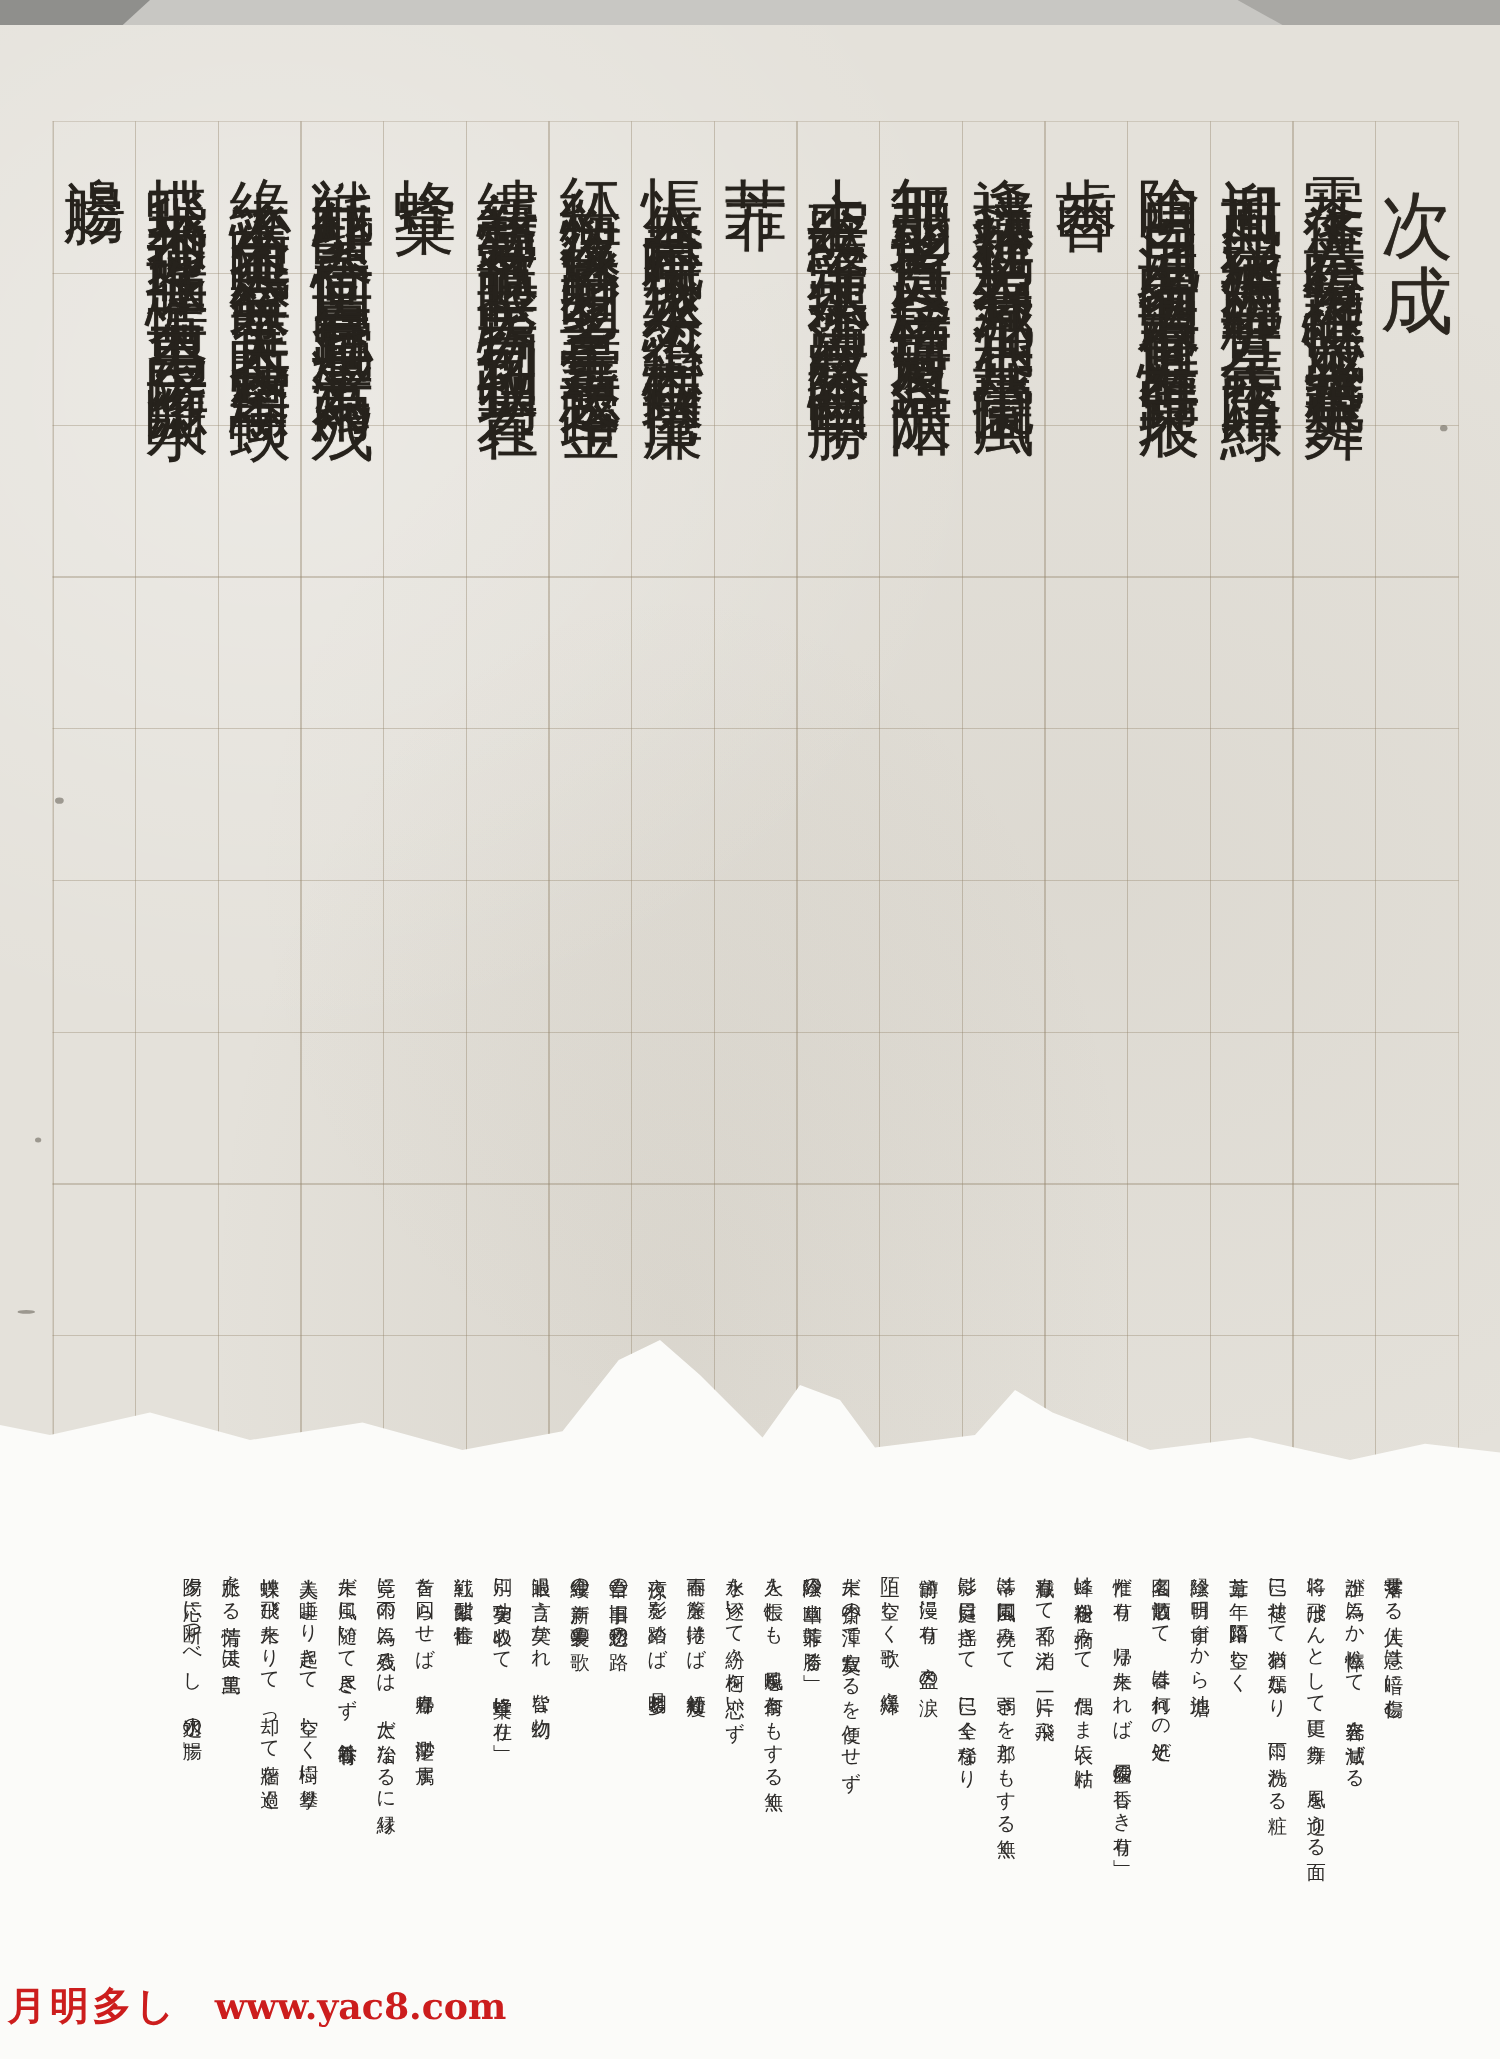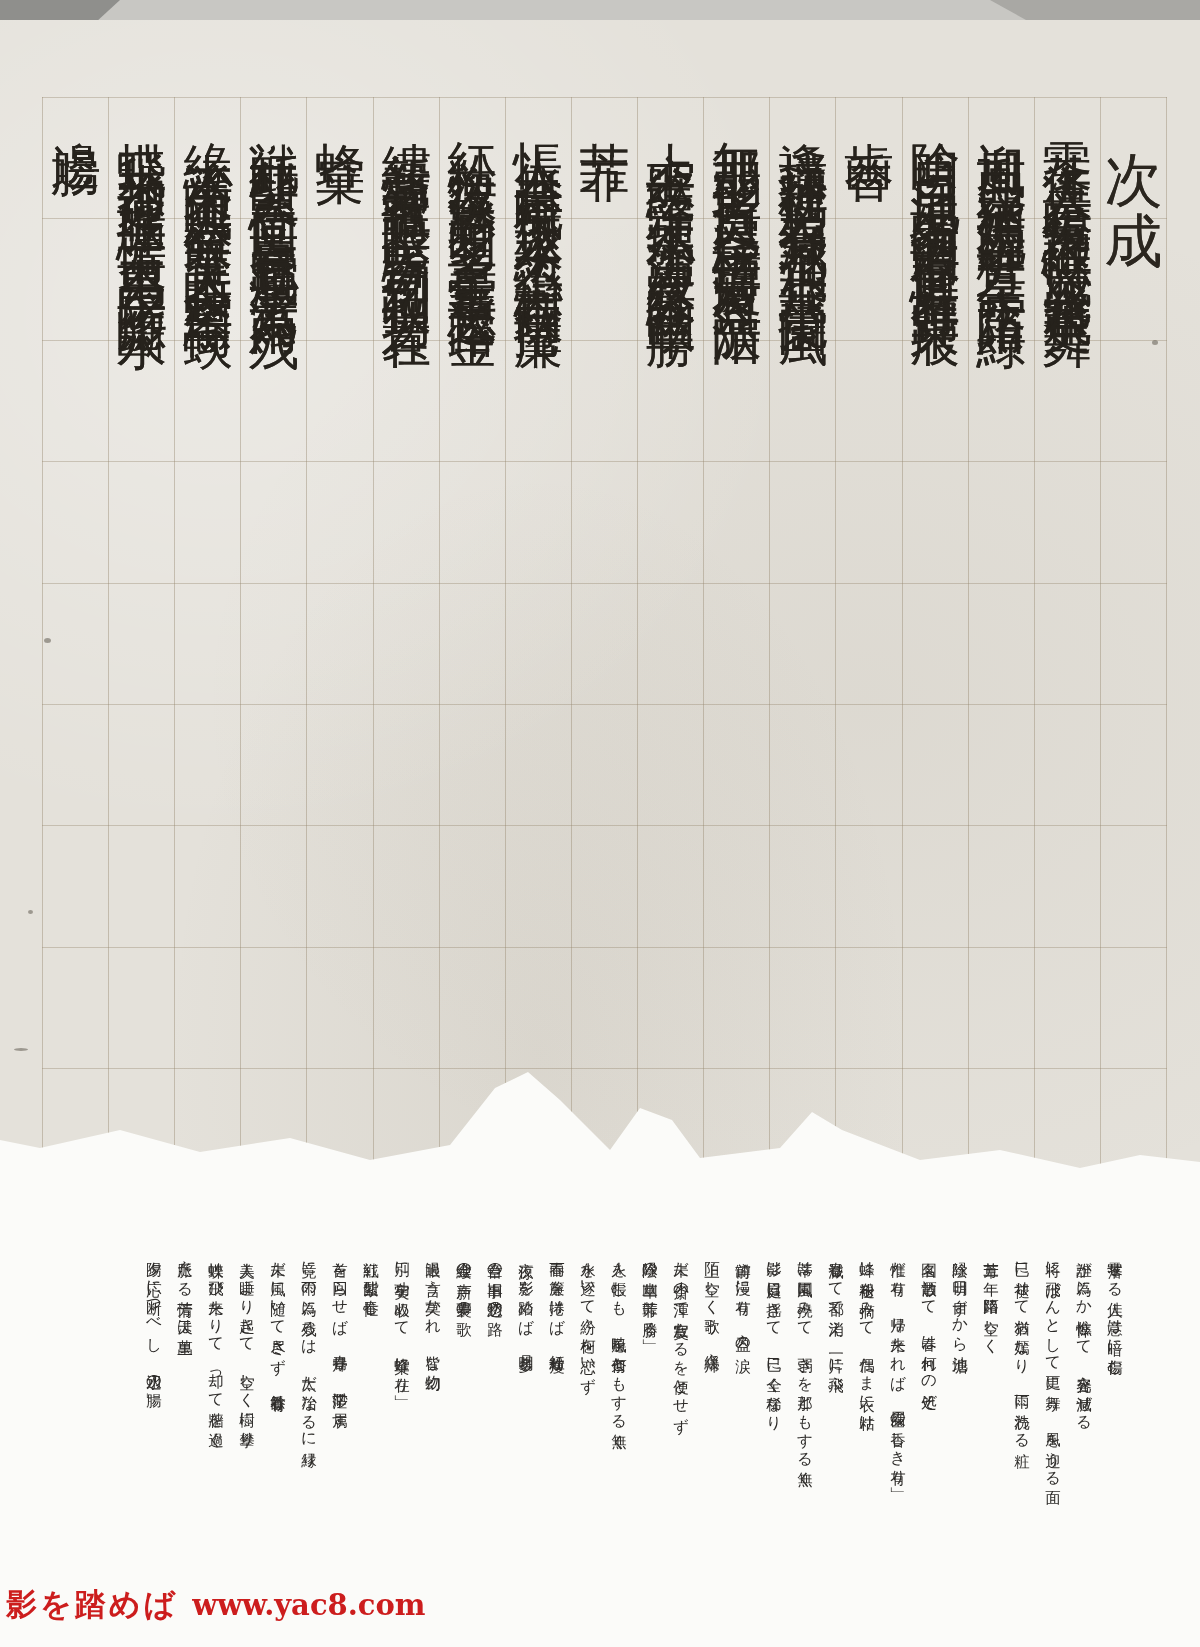--- a/index.html
+++ b/index.html
@@ -57,21 +57,21 @@
     color:#2e2c2a;
   }
   .kline{
     font-size:15.5px;line-height:31px;letter-spacing:1px;white-space:nowrap;
   }
   
   .watermark{
     position:absolute;left:6px;top:1584px;color:#cc1d1d;white-space:nowrap;
   }
   .watermark .cjk{font-size:31px;letter-spacing:3px;font-weight:bold;}
-  .watermark .url{font-size:29px;margin-left:14px;font-weight:bold;}
+  .watermark .url{font-size:29px;margin-left:29px;font-weight:bold;}
 </style>
 </head>
 <body>
 
 <div>
 
   <div class="top-band"></div>
   <div class="top-corner"></div>
   <div class="top-right-smudge"></div>
 
@@ -169,16 +169,16 @@
     <div class="kline">首を回らせば　春帰り　渺茫に属す</div>
     <div class="kline">竟に雨の為に残るは　太だ冶なるに縁り</div>
     <div class="kline">未だ風に随いて尽きず　餘香有り</div>
     <div class="kline">美人　睡より起きて　空しく樹に攀り</div>
     <div class="kline">蛺蝶　飛び来たりて　却って牆を過ぐ</div>
     <div class="kline">脈々たる芳情　天は萬里</div>
     <div class="kline">夕陽　応に断つべし　水辺の腸」</div>
   </div>
 
   <div class="watermark">
-    <span class="cjk">影を踏めば</span><span class="url">www.yac8.com</span>
+    <span class="cjk">月明多し</span><span class="url">www.yac8.com</span>
   </div>
 
 </div>
 
 </body></html>

